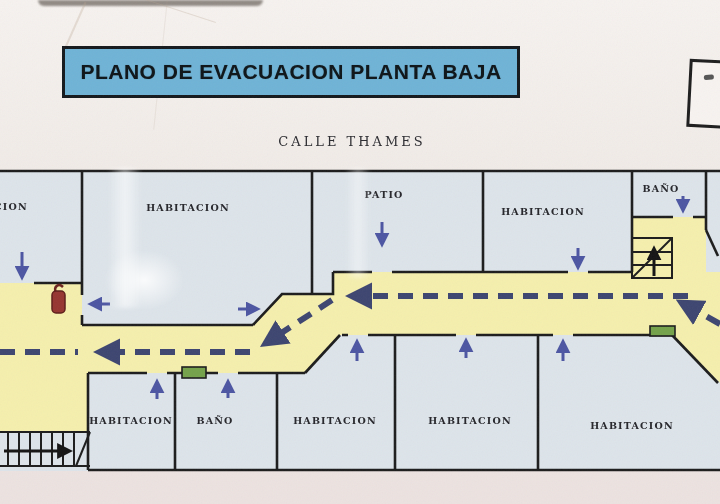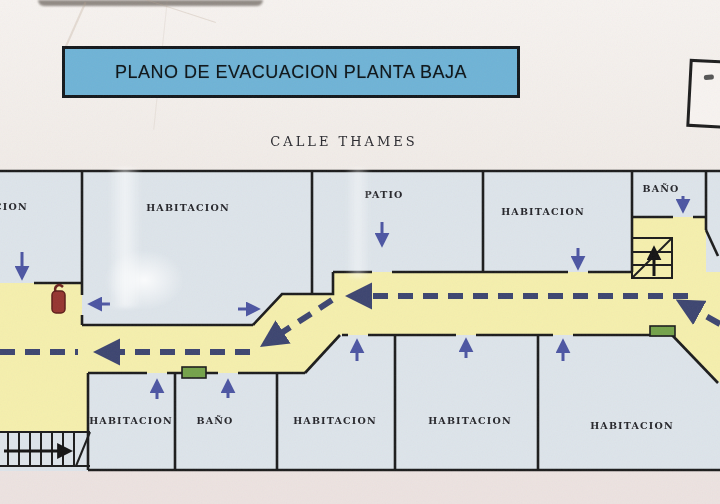--- a/index.html
+++ b/index.html
@@ -16,29 +16,29 @@
     background:radial-gradient(closest-side,rgba(255,255,255,.85),rgba(255,255,255,0));pointer-events:none;}
   #glare-2{position:absolute;left:108px;top:168px;width:34px;height:140px;
     background:linear-gradient(90deg,rgba(255,255,255,0),rgba(255,255,255,.55),rgba(255,255,255,0));
     filter:blur(2px);pointer-events:none;}
   #glare-3{position:absolute;left:345px;top:168px;width:26px;height:110px;
     background:linear-gradient(90deg,rgba(255,255,255,0),rgba(255,255,255,.4),rgba(255,255,255,0));
     filter:blur(2px);pointer-events:none;}
   #title-box{position:absolute;left:62px;top:46px;width:452px;height:46px;
     background:var(--c-title-bg,#6fb3d6);border:3px solid #14181c;
     display:flex;align-items:center;justify-content:center;}
-  #title-box span{font-weight:normal;font-size:18px;letter-spacing:.5px;color:#0d1418;
+  #title-box span{font-weight:bold;font-size:21px;letter-spacing:.5px;color:#0d1418;
     font-family:"Liberation Sans",sans-serif;text-shadow:0 0 1px rgba(0,0,0,.35);}
   #legend-box{position:absolute;left:688px;top:60px;width:44px;height:62px;background:#f7f3f0;
     border:3px solid #1d1d1d;transform:rotate(3deg);}
   #legend-box .mark{position:absolute;left:12px;top:12px;width:10px;height:5px;background:#555;
     border-radius:2px;transform:rotate(-8deg);}
   .street{position:absolute;font-family:"DejaVu Serif","Liberation Serif",serif;color:#2b2b30;
     letter-spacing:3px;text-align:center;width:240px;}
-  #street-top{left:224px;top:134px;font-size:13px;}
+  #street-top{left:232px;top:134px;font-size:13px;}
   #street-bottom{left:228px;top:481px;font-size:14px;}
   svg text.room-label{font-family:"DejaVu Serif","Liberation Serif",serif;font-size:9.5px;
     letter-spacing:1.2px;fill:#26262b;font-weight:bold;}
   svg{position:absolute;left:0;top:0;}
 </style>
 </head>
 <body>
 
 <div id="photo">
 

